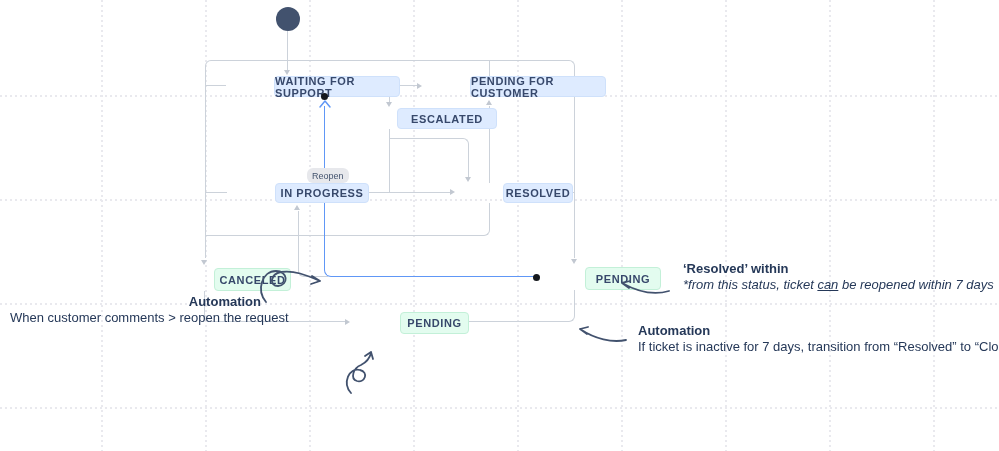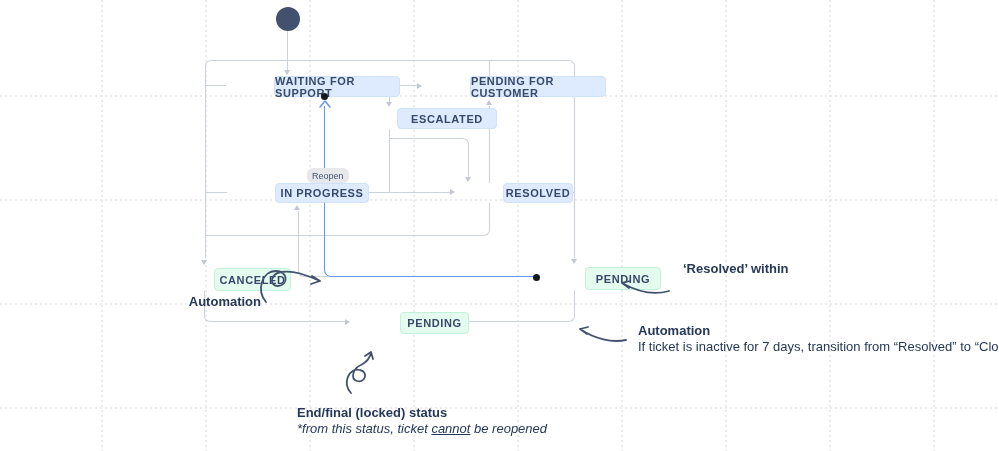--- a/index.html
+++ b/index.html
@@ -117,22 +117,22 @@
     <path d="M320,107 L325,101 L330,107" stroke="#6097f6" stroke-width="1.5" fill="none" stroke-linecap="round" stroke-linejoin="round"></path>
     <g stroke="#42526e" stroke-width="1.8" fill="none" stroke-linecap="round" stroke-linejoin="round">
       <path d="M266,302 C256,290 262,271 276,271 C288,271 289,285 278,286 C269,286 270,274 281,272 C294,270 306,275 320,281 M320,281 l-8,-5 M320,281 l-9,3"></path>
       <path d="M351,393 C342,383 349,367 360,370 C369,372 365,383 357,381 C350,379 353,368 361,365 C367,362 370,357 371,353 M371,352 l-6,4 M371,352 l2,7"></path>
       <path d="M669,291 C655,295 638,292 622,283 M622,283 l8,-2 M622,283 l7,5"></path>
       <path d="M626,340 C612,343 595,339 580,329 M580,329 l8,-2 M580,329 l7,5"></path>
     </g>
   </svg>
 
   <div class="ann bold" style="left:0;top:294px;width:261px;text-align:right">Automation</div>
+  <div class="ann" style="left:10px;top:310px">When customer comments &gt; reopen the request</div>
 
   <div class="ann bold" style="left:683px;top:261px">‘Resolved’ within</div>
+  <div class="ann it" style="left:683px;top:277px"><span>*from this status, ticket </span><span class="u-line">can</span><span> be reopened within 7 days</span></div>
 
   <div class="ann bold" style="left:638px;top:323px">Automation</div>
   <div class="ann" style="left:638px;top:339px">If ticket is inactive for 7 days, transition from “Resolved” to “Closed”</div>
 
-  <div class="ann bold" style="left:297px;top:405px">End/final (locked) status</div>
-  <div class="ann it" style="left:297px;top:421px"><span>*from this status, ticket </span><span class="u-line">cannot</span><span> be reopened</span></div>
 
 </div>
 
 </body></html>

